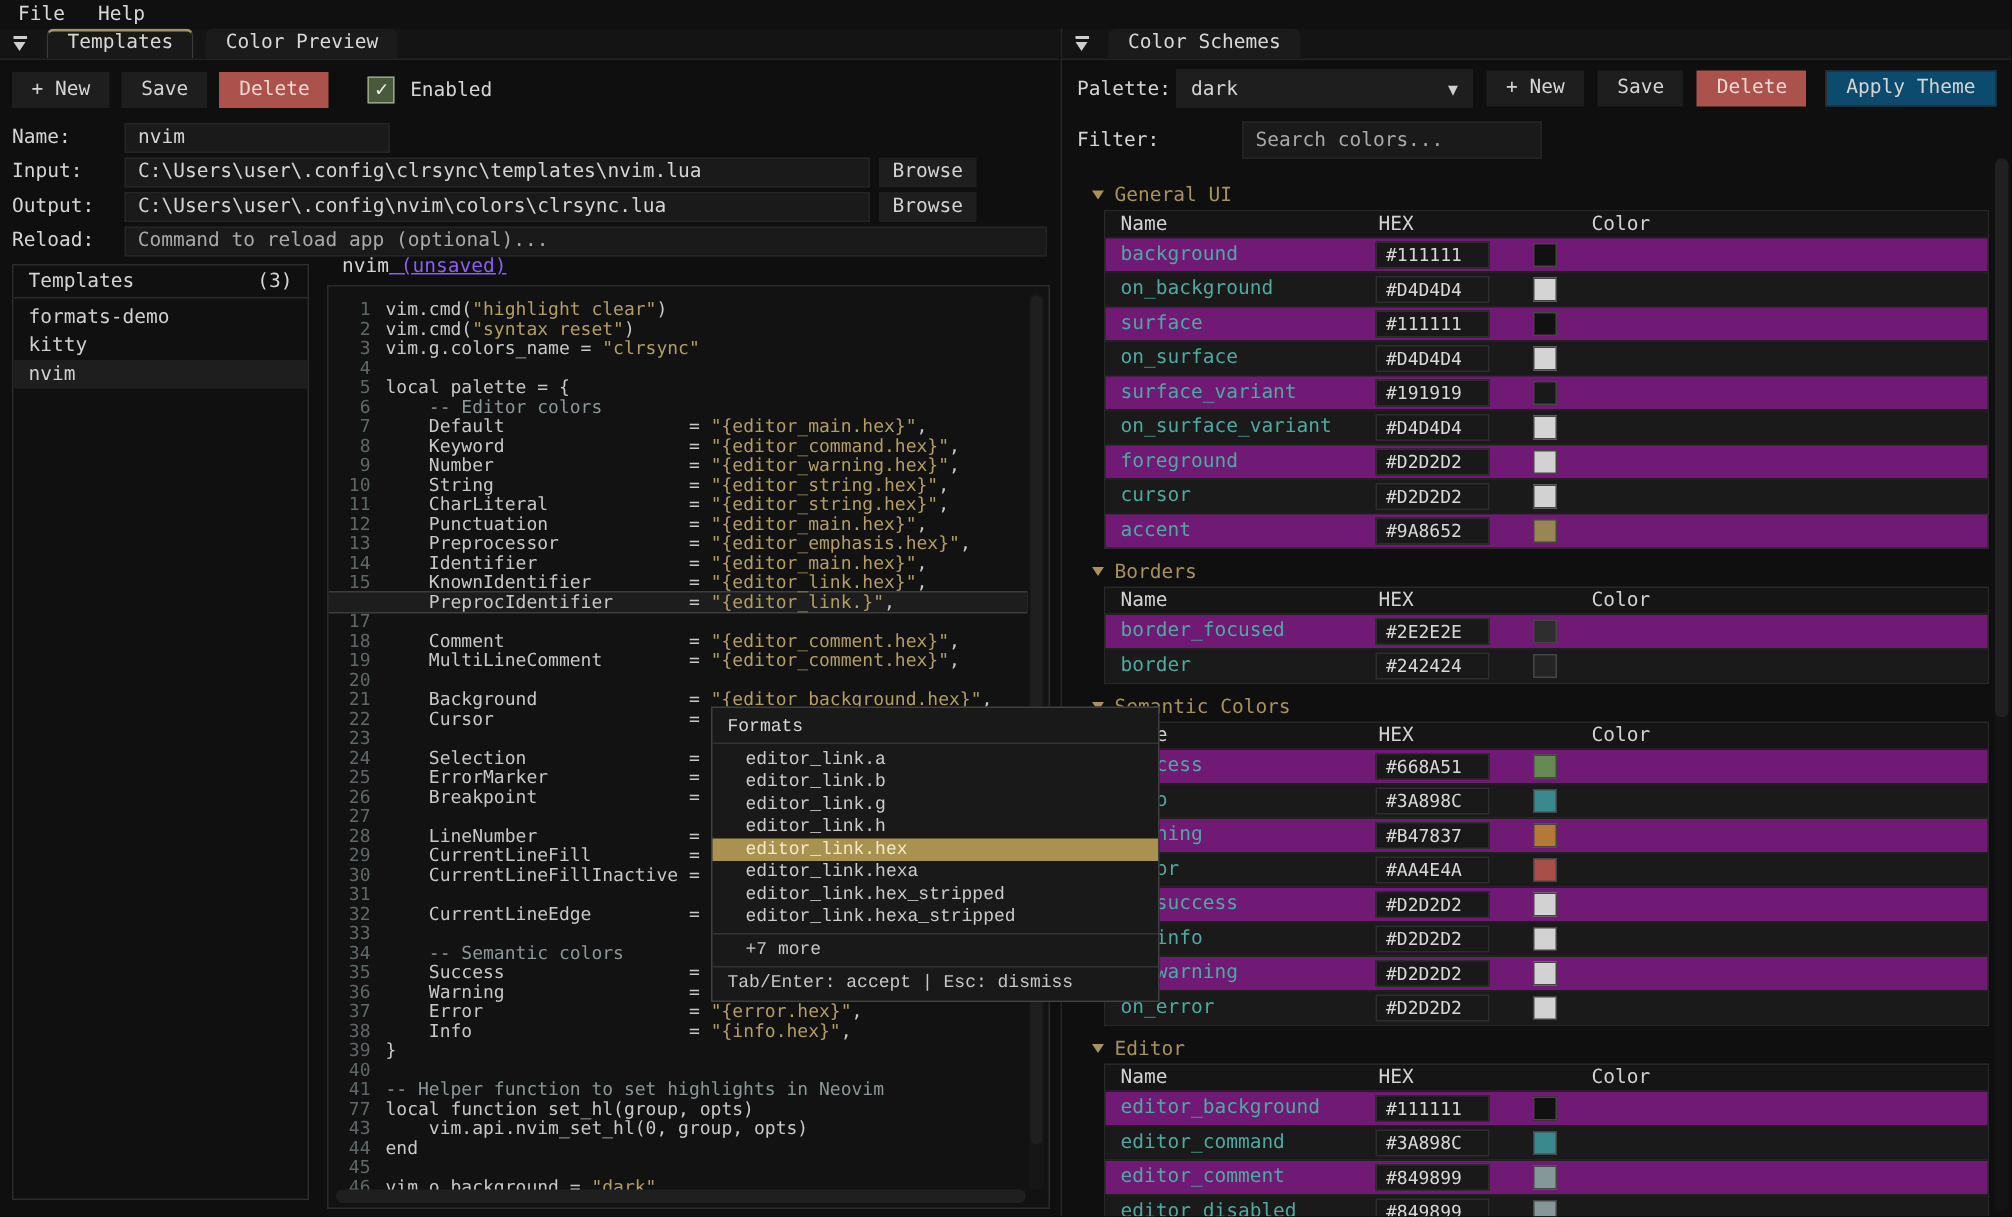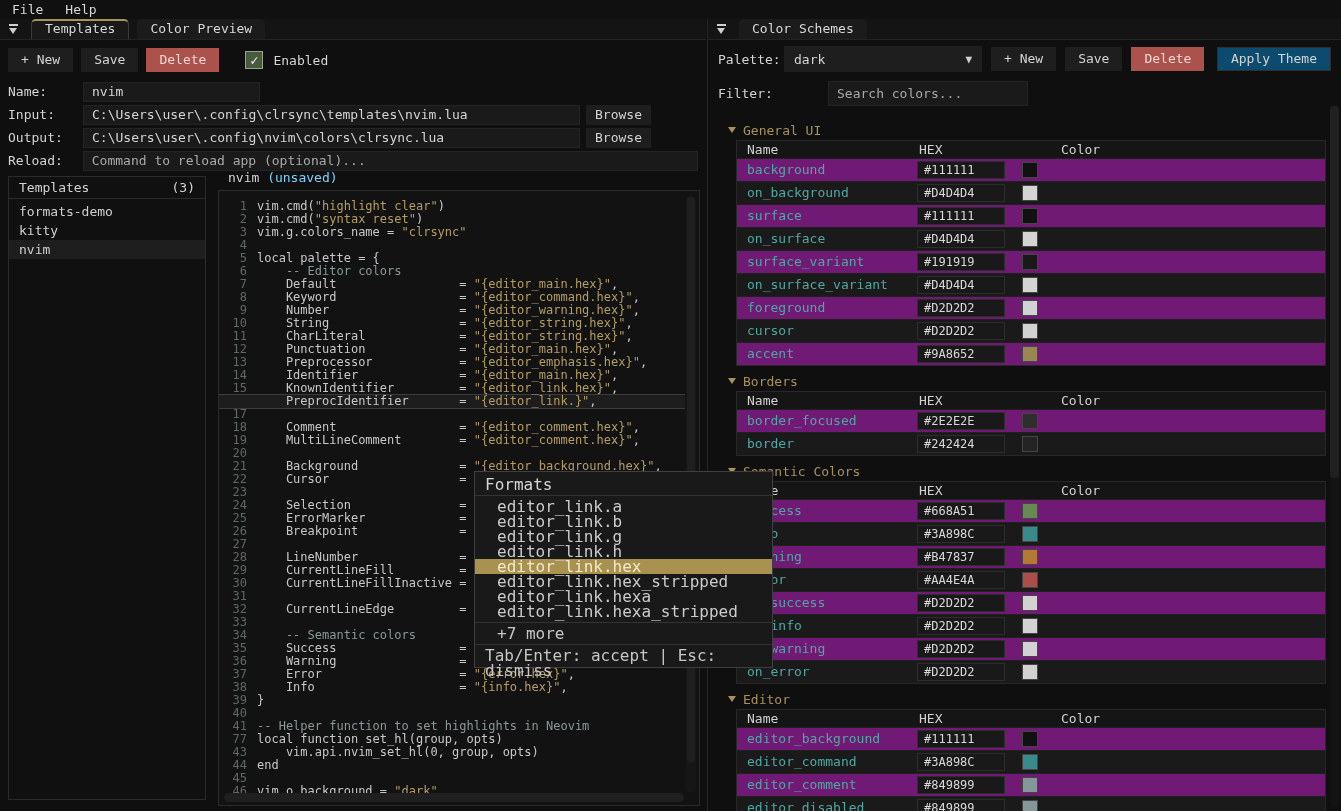--- a/index.html
+++ b/index.html
@@ -42,33 +42,33 @@
   .browse { margin-left:6px; background:#1E1E1E; height:20px; line-height:20px; padding:0 9px; color:#D4D4D4; }
   
   .tpl-list { position:absolute; left:8px; top:157px; width:198px; height:624px; border:1px solid #2B2B2B; background:#101010; }
   .tpl-head { display:flex; justify-content:space-between; padding:3px 10px; border-bottom:1px solid #2B2B2B; color:#D4D4D4; }
   .tpl-item { height:19px; line-height:19px; padding-left:10px; color:#CFCFCF; }
   .tpl-item.sel { background:#1E1E1E; }
   .tpl-items { padding-top:3px; }
   
   .editor-wrap { position:absolute; left:218px; top:151px; width:482px; height:637px; }
   .editor-title { height:19px; padding-left:10px; }
-  .editor-title .unsaved { color:#7dd3fc; }
+  .editor-title .unsaved { color:#8b5cf6;text-decoration:underline; }
   .codebox { position:absolute; top:20px; left:0; width:482px; height:616px; border:1px solid #2B2B2B; background:#121212; overflow:hidden; }
   .codelines { position:absolute; top:9px; left:0; width:468px; }
   .cl { height:13px; line-height:13px; font-size:12px; white-space:pre; width:466px; }
   .cl .ln { display:inline-block; width:28px; text-align:right; color:#5E6868; margin-right:10px; }
   .cl.cur { background:#1D1D1D; box-shadow:0 -1px 0 #3C3C3C, 0 1px 0 #3C3C3C; }
   .t-c { color:#C8C8C8; } .t-s { color:#B59E63; } .t-m { color:#8A9899; }
   .vscroll { position:absolute; right:3px; top:4px; width:10px; height:598px; background:#161616; border-radius:5px; }
   .vthumb  { position:absolute; top:2px; left:1px; width:8px; height:566px; background:#1F1F1F; border-radius:4px; }
   .hscroll { position:absolute; left:5px; bottom:3px; width:460px; height:9px; background:#1F1F1F; border-radius:5px; }
   
   .popup { position:absolute; left:474px; top:471px; width:299px; background:#191919; border:1px solid #3F3F3F;
-           z-index:60; font-size:16px; padding:5px 0 4px 0; }
+           z-index:60; font-size:12px; padding:5px 0 4px 0;font-family:Liberation Mono, monospace; }
   .pop-title { padding:0 10px; height:15px; line-height:15px; color:#D6D6D6; }
   .pop-sep { height:1px; background:#333333; margin:3px 0; }
   .pop-item { height:15px; line-height:15px; padding-left:22px; color:#CBCBCB; }
   .pop-item.sel { background:#A9914F; color:#F3EAC9; }
   .pop-more { height:15px; line-height:15px; padding-left:22px; color:#C6C6C6; }
   .pop-foot { height:15px; line-height:15px; padding-left:10px; color:#C6C6C6; }
   
   .controls { display:flex; align-items:center; margin:6px 10px 0 10px; }
   .ctl-label { width:66px; }
   .select { width:198px; height:26px; background:#1E1E1E; display:flex; align-items:center; justify-content:space-between; padding:0 10px; }
@@ -83,21 +83,21 @@
   .csec:first-child { margin-top:12px; }
   .csec-h { height:16px; display:flex; align-items:center; gap:7px; padding-left:12px; color:#A8925B; }
   .tri { display:inline-block; border-left:4px solid transparent; border-right:4px solid transparent; border-top:6px solid #A8925B; }
   .ctbl { position:relative; margin:2px 0 0 20px; width:590px; border:1px solid #282828; }
   .crow { position:relative; height:23px; background:#701a75; border-top:1px solid #202020; }
   .crow.alt { background:#1A1A1A; }
   .crow.chead { height:17px; background:#151515; border-top:none; color:#D2D2D2; }
   .chead .col { position:absolute; line-height:17px; }
   .col.c0 { left:10px; } .col.c1 { left:182px; } .col.c2 { left:285px;margin-left:39px; }
   .cname { position:absolute; left:10px; line-height:22px; color:#4FA8A2; }
-  .chex { position:absolute; left:180px; top:2px; width:88px; height:18px; line-height:16px; background:#191919;
+  .chex { position:absolute; left:180px; top:2px; width:76px; height:18px; line-height:16px; background:#191919;
           border:1px solid #2D2D2D; padding-left:6px; color:#D8D8D8; font-size:12px; }
   .cswatch { position:absolute; left:285px; top:3px; width:16px; height:16px; border:1px solid #454545; }
   .rscroll { position:absolute; right:2px; top:86px; width:9px; height:702px; background:#131313; border-radius:4px; }
   .rthumb  { position:absolute; top:1px; left:0; width:9px; height:372px; background:#202020; border-radius:4px; }
 </style>
 </head>
 <body>
 
 <div id="app">
 
@@ -416,22 +416,22 @@
 
   <div class="popup">
     <div class="pop-title">Formats</div>
     <div class="pop-sep"></div>
     <div>
         <div class="pop-item">editor_link.a</div>
         <div class="pop-item">editor_link.b</div>
         <div class="pop-item">editor_link.g</div>
         <div class="pop-item">editor_link.h</div>
         <div class="pop-item sel">editor_link.hex</div>
+        <div class="pop-item">editor_link.hexa</div>
         <div class="pop-item">editor_link.hex_stripped</div>
-        <div class="pop-item">editor_link.hexa</div>
         <div class="pop-item">editor_link.hexa_stripped</div>
       </div>
     <div class="pop-sep"></div>
     <div class="pop-more">+7 more</div>
     <div class="pop-sep"></div>
     <div class="pop-foot">Tab/Enter: accept | Esc: dismiss</div>
   </div>
 
 </div>
 

